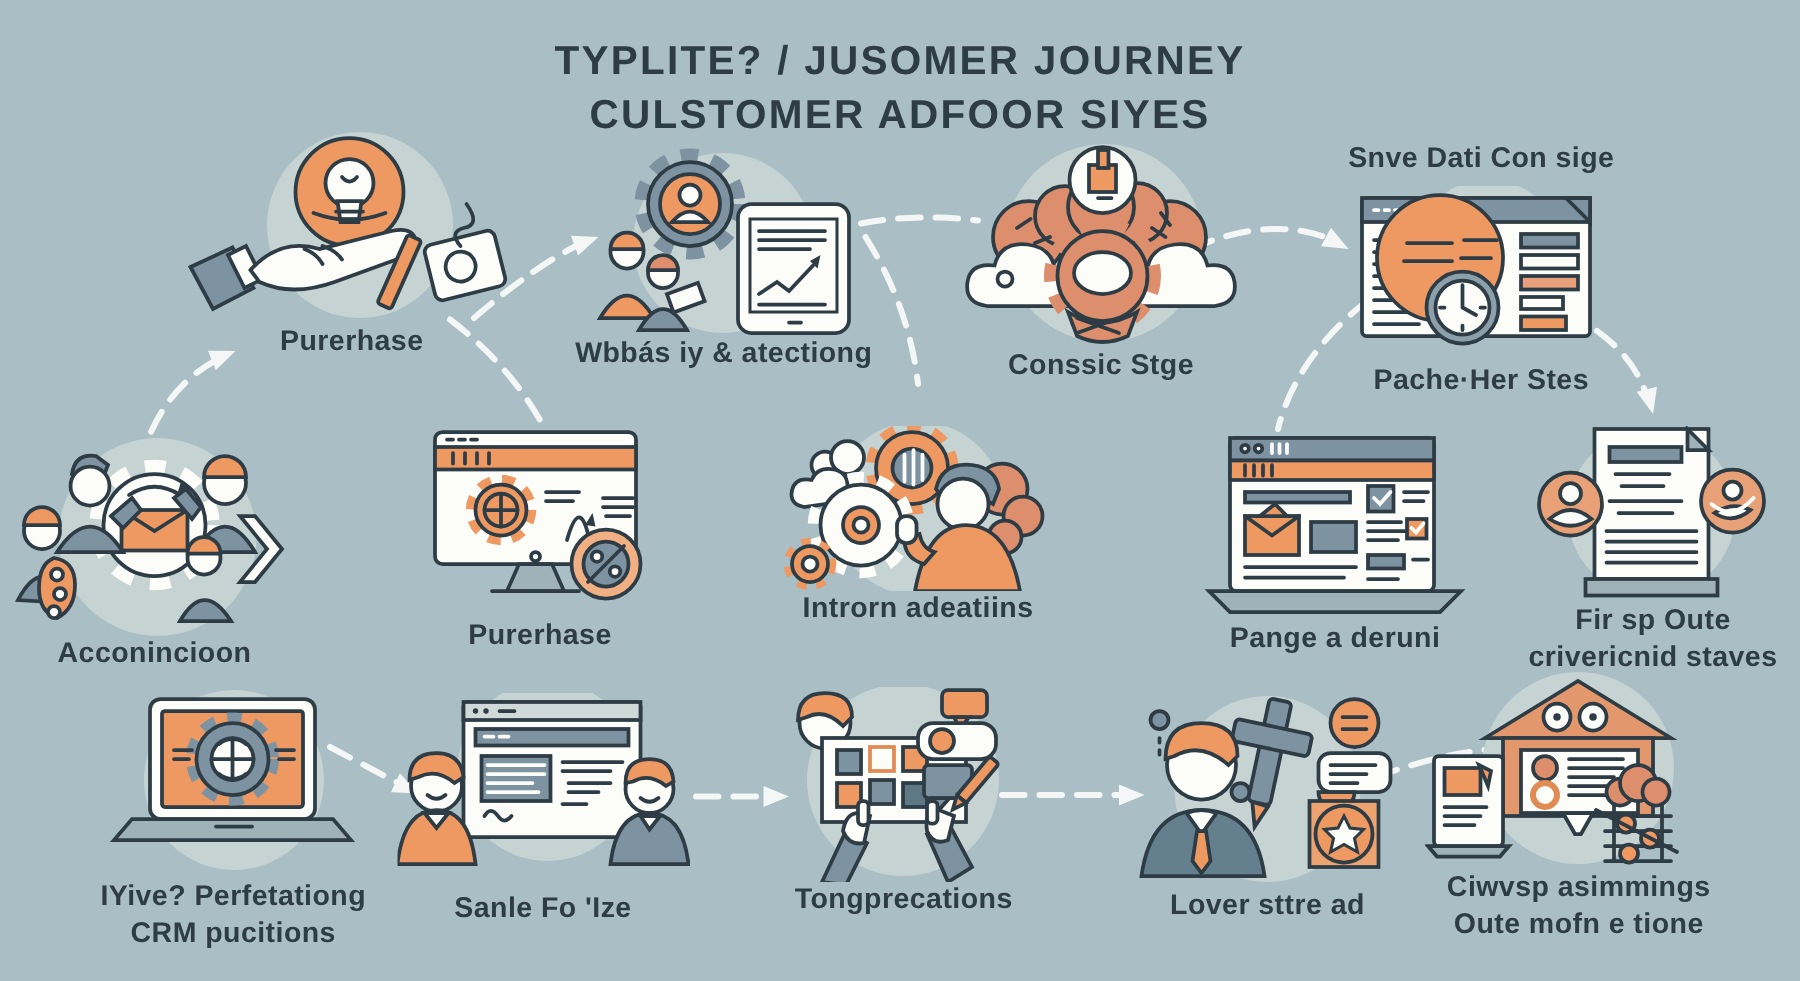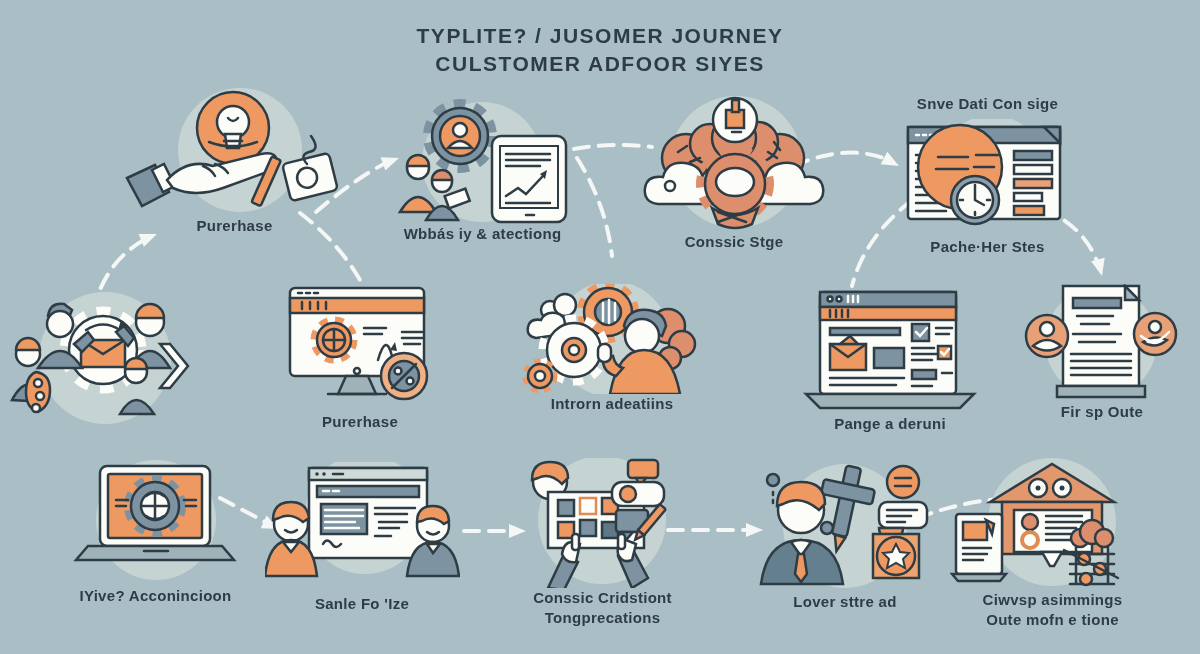--- a/index.html
+++ b/index.html
@@ -3,29 +3,29 @@
 <meta charset="utf-8">
 <style>
   html,body{margin:0;padding:0;}
   body{
     width:1200px;height:654px;position:relative;overflow:hidden;
     background:#a9bfc5;
     font-family:"Liberation Sans", sans-serif;
   }
   .title{
     position:absolute;top:22px;left:0;width:1200px;text-align:center;
-    font-weight:bold;font-size:21px;line-height:1.35;letter-spacing:1.5px;
+    font-weight:bold;font-size:27px;line-height:1.35;letter-spacing:1.5px;
     color:#2e3c45;
   }
   .stage{
     position:absolute;display:flex;flex-direction:column;align-items:center;
     text-align:center;
   }
   .stage-label,.stage-toptitle{
-    font-weight:bold;font-size:15px;line-height:1.3;letter-spacing:.3px;
+    font-weight:bold;font-size:19px;line-height:1.3;letter-spacing:.3px;
     color:#2e3c45;white-space:nowrap;
   }
   .stage-toptitle{margin-bottom:5px;}
   .stage svg{display:block;}
   
   .o{fill:#ee9862;stroke:#2e3c45;stroke-width:2.5;}
   .c{fill:#dd8e6c;stroke:#2e3c45;stroke-width:2.5;}
   .w{fill:#fcfcf8;stroke:#2e3c45;stroke-width:2.5;}
   .s{fill:#7d93a1;stroke:#2e3c45;stroke-width:2.5;}
   .n{fill:#9fb2b8;stroke:#2e3c45;stroke-width:2.5;}
@@ -185,20 +185,21 @@
     <path class="s" d="M4 112 q17 -32 34 2 Z"></path>
     <circle class="w" cx="128" cy="84" r="11"></circle>
     <path class="o" d="M117 81 a11 11 0 0 1 22 0 Z"></path>
     <path class="s" d="M112 126 q16 -28 34 0 Z"></path>
     <path class="o" d="M28 84 q14 2 14 18 q0 16 -12 22 q-12 -4 -12 -20 q0 -16 10 -20 Z"></path>
     <circle class="w" cx="30" cy="95" r="4"></circle>
       <circle class="w" cx="32" cy="108" r="4"></circle>
       <circle class="w" cx="28" cy="120" r="4"></circle>
     <path class="w" d="M152 56 l18 22 -18 22 h10 l18 -22 -18 -22 Z"></path>
   </svg>
+  <div class="stage-label">Acconincioon</div>
 </div>
 
 <div class="stage" style="left:262px;top:284px;width:196px">
   <svg width="196" height="128" viewBox="0 0 196 128">
     <rect class="w" x="28" y="4" width="134" height="88" rx="5"></rect>
     <rect class="o" x="28" y="14" width="134" height="15"></rect>
     <path class="l" d="M40 18 v7 M48 18 v7 M56 18 v7 M64 18 v7"></path>
     <path class="l" d="M36 9 h4 M44 9 h4 M52 9 h4"></path>
     <circle cx="72" cy="56" r="19" fill="none" stroke="#ee9862" stroke-width="9" stroke-dasharray="8 7"></circle>
     <circle class="o" cx="72" cy="56" r="17"></circle>
@@ -290,36 +291,38 @@
     <rect class="n" x="44" y="102" width="88" height="11"></rect>
     <circle cx="34" cy="52" r="21" fill="#e8a077" stroke="#2e3c45" stroke-width="2.5"></circle>
     <circle class="w" cx="34" cy="45" r="7"></circle>
     <path class="w" d="M20 62 q14 -12 28 0 q-14 9 -28 0 Z"></path>
     <circle cx="142" cy="50" r="21" fill="#e8a077" stroke="#2e3c45" stroke-width="2.5"></circle>
     <circle class="w" cx="142" cy="43" r="6"></circle>
     <path class="w" d="M130 58 q12 -8 24 -2 q-12 10 -24 2 Z"></path>
     <path class="lw" d="M128 52 q14 12 28 -4"></path>
   </svg>
   <div class="stage-label">Fir sp Oute</div>
+  <div class="stage-label">crivericnid staves</div>
 </div>
 
 <div class="stage" style="left:58px;top:458px;width:195px">
   <svg width="195" height="128" viewBox="0 0 195 128">
     <circle class="g" cx="98" cy="62" r="60"></circle>
     <rect class="w" x="42" y="8" width="110" height="80" rx="7"></rect>
     <rect class="o" x="50" y="16" width="94" height="64" rx="2"></rect>
     <circle cx="97" cy="48" r="26" fill="none" stroke="#7d93a1" stroke-width="10" stroke-dasharray="9 8"></circle>
     <circle class="s" cx="97" cy="48" r="24"></circle>
     <circle class="w" cx="97" cy="48" r="14"></circle>
     <path class="l" d="M83 48 h28 M97 34 v28 M88 38 a14 14 0 0 1 18 0 M88 58 a14 14 0 0 0 18 0"></path>
     <path class="l" d="M58 42 h12 M58 48 h10 M126 42 h12 M128 48 h10"></path>
     <path class="n" d="M30 88 h134 l12 14 h-158 Z"></path>
     <path class="l" d="M86 93 h24"></path>
   </svg>
-  <div class="stage-label">IYive? Acconincioon</div>
+  <div class="stage-label">IYive? Perfetationg</div>
+  <div class="stage-label">CRM pucitions</div>
 </div>
 
 <div class="stage" style="left:263px;top:462px;width:198px">
   <svg width="195" height="132" viewBox="0 0 195 132">
     <circle class="g" cx="100" cy="52" r="60"></circle>
     <rect class="w" x="44" y="6" width="118" height="90" rx="3"></rect>
     <rect fill="#cfd9d8" stroke="#2e3c45" stroke-width="2.5" x="44" y="6" width="118" height="12"></rect>
     <circle fill="#2e3c45" cx="52" cy="12" r="1.8"></circle>
       <circle fill="#2e3c45" cx="59" cy="12" r="1.8"></circle>
     <path class="l" d="M68 12 h10"></path>
@@ -365,21 +368,20 @@
       <rect class="o" x="136" y="44" width="8" height="34" rx="2"></rect>
       <path class="o" d="M136 78 l4 9 4 -9 Z"></path>
     </g>
     <path class="s" d="M38 130 l16 -34 14 8 -14 28 Z"></path>
     <path class="w" d="M52 96 q2 -12 10 -12 l8 2 -4 18 q-10 2 -14 -8 Z"></path>
     <rect class="w" x="62" y="76" width="7" height="16" rx="3"></rect>
     <path class="s" d="M122 130 l-14 -32 14 -8 16 30 Z"></path>
     <path class="w" d="M108 96 q-2 -14 8 -14 l10 4 -4 16 q-10 4 -14 -6 Z"></path>
     <rect class="w" x="108" y="76" width="7" height="15" rx="3"></rect>
   </svg>
-  <div class="stage-label">Conssic Cridstiont</div>
   <div class="stage-label">Tongprecations</div>
 </div>
 
 <div class="stage" style="left:752px;top:462px;width:186px">
   <svg width="185" height="130" viewBox="0 0 185 130">
     <circle class="g" cx="92" cy="64" r="62"></circle>
     <circle class="s" cx="20" cy="18" r="6"></circle>
     <path class="l" d="M20 30 v3 M20 38 v3"></path>
     <circle class="s" cx="74" cy="66" r="6"></circle>
     <path class="l" d="M46 40 h8 M84 82 v3"></path>
@@ -398,21 +400,21 @@
     <path fill="#fcfcf8" stroke="#2e3c45" stroke-width="2" d="M143 82 l4 8 9 1 -6 6 2 9 -9 -5 -9 5 2 -9 -6 -6 9 -1 Z"></path>
     <circle class="w" cx="48" cy="48" r="23"></circle>
     <path class="o" d="M24 44 q0 -24 24 -24 q24 0 24 22 l-6 6 q-18 -16 -36 -6 Z"></path>
     <path fill="#64808f" stroke="#2e3c45" stroke-width="2.5" d="M8 122 q6 -44 40 -44 q36 0 42 44 Z"></path>
     <path class="w" d="M38 80 l10 14 10 -14 q-10 -4 -20 0 Z"></path>
     <path class="o" d="M45 92 h6 l3 20 -6 8 -6 -8 Z"></path>
   </svg>
   <div class="stage-label">Lover sttre ad</div>
 </div>
 
-<div class="stage" style="left:950px;top:458px;width:205px">
+<div class="stage" style="left:950px;top:448px;width:205px">
   <svg width="205" height="132" viewBox="0 0 205 132">
     <circle class="g" cx="102" cy="64" r="64"></circle>
     <path fill="#e2976d" stroke="#2e3c45" stroke-width="2.5" d="M40 44 L102 6 L164 44 Z"></path>
     <rect fill="#e2976d" stroke="#2e3c45" stroke-width="2.5" x="52" y="44" width="100" height="52"></rect>
     <circle class="w" cx="88" cy="30" r="9"></circle>
       <circle fill="#2e3c45" cx="88" cy="30" r="2.5"></circle>
     <circle class="w" cx="112" cy="30" r="9"></circle>
       <circle fill="#2e3c45" cx="112" cy="30" r="2.5"></circle>
     <rect class="w" x="64" y="52" width="78" height="42"></rect>
     <circle class="c" cx="80" cy="64" r="8"></circle>

